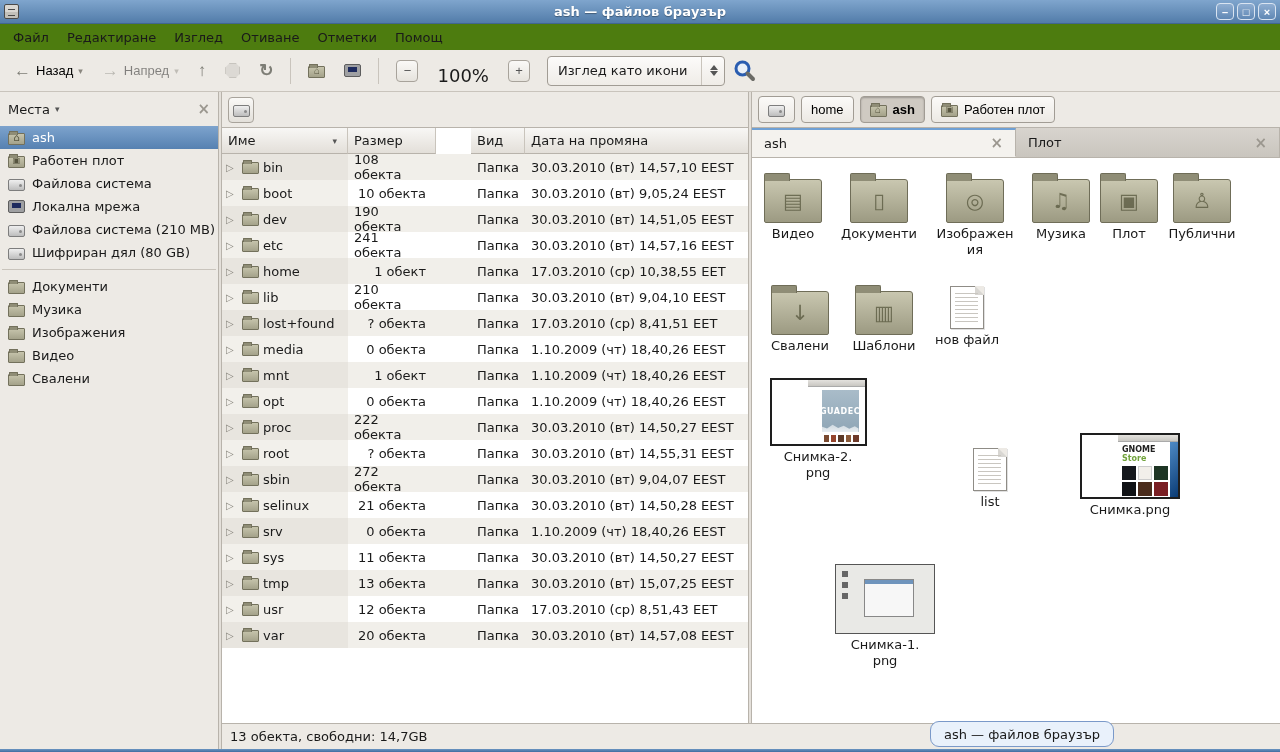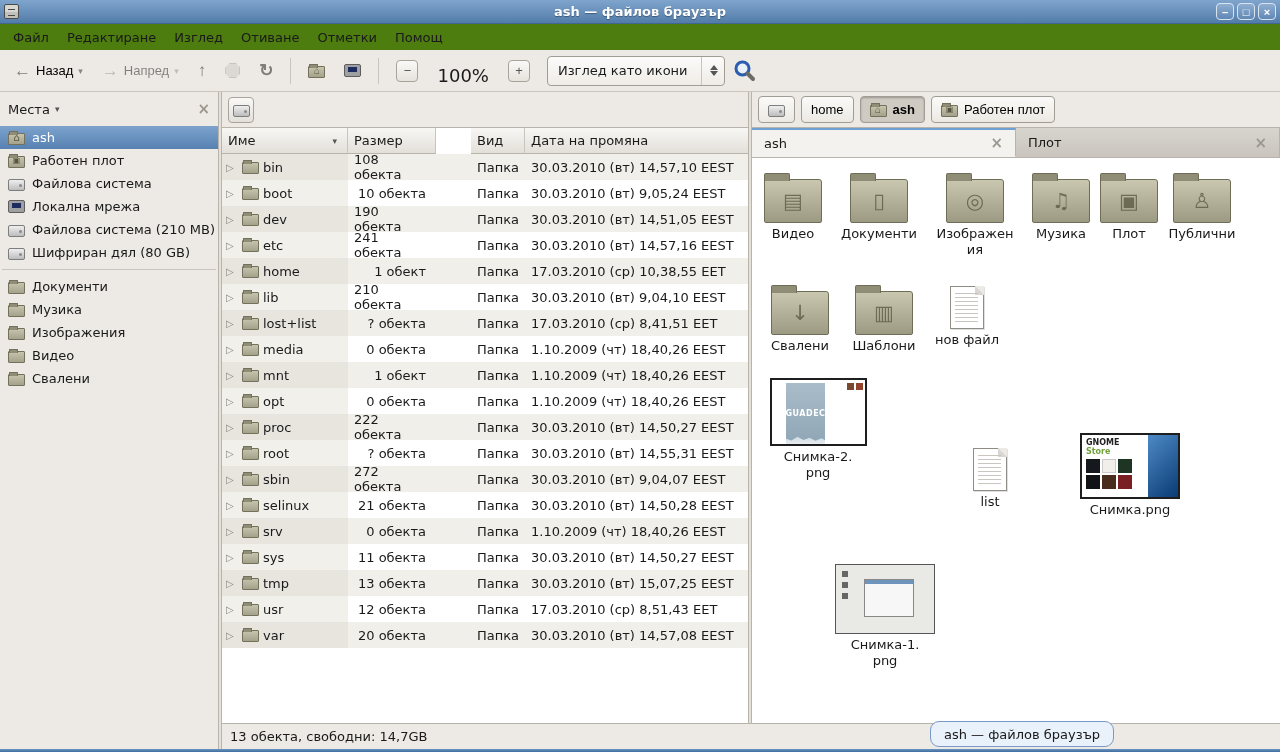--- a/index.html
+++ b/index.html
@@ -128,21 +128,21 @@
   .big-folder .emblem { position:absolute; inset:0; display:flex; align-items:center; justify-content:center;
     font-size:21px; color:rgba(85,85,60,.75); }
   .page-icon { width:34px; height:43px; margin:0 auto; background:#fff; border:1px solid #8F8C86;
     position:relative; box-shadow:1px 1px 0 rgba(0,0,0,.12); }
   .page-icon .fold { position:absolute; top:-1px; right:-1px; width:0; height:0;
     border-left:9px solid #D8D6D2; border-top:9px solid #EDEAE5; }
   .page-icon .plines { position:absolute; left:4px; right:5px; top:6px; bottom:6px;
     background:repeating-linear-gradient(#C9C6C0 0 1px, transparent 1px 4px); }
 
   
-  .thumb { margin:0 auto; border:2px solid #1e1e1e; background:#fff; overflow:hidden; display:flex; flex-direction:row; }
+  .thumb { margin:0 auto; border:2px solid #1e1e1e; background:#fff; overflow:hidden; display:flex; flex-direction:column;padding-left:36px; }
   .thumb-guadec { width:97px; height:68px; }
   .t-chrome { height:7px; background:linear-gradient(#E4E2DE,#C9C7C2); border-bottom:1px solid #aaa; flex:none; }
   .t-hero { flex:1; background:linear-gradient(#A9BCC9,#8FA6B6); position:relative;
     display:flex; align-items:center; justify-content:center; margin:3px 6px 0 14px; }
   .t-txt { color:#fff; font-size:8px; font-weight:bold; letter-spacing:.5px; }
   .t-sky { position:absolute; left:0; right:0; bottom:0; height:9px;
     background:linear-gradient(#C9D4DC,#E7EDF1); clip-path:polygon(0 100%,0 40%,15% 60%,30% 20%,45% 55%,60% 30%,75% 65%,90% 35%,100% 60%,100% 100%); }
   .t-foot { height:12px; display:flex; gap:2px; align-items:center; padding:0 6px 0 16px; flex:none; }
   .t-foot i { width:7px; height:7px; background:#7A4A30; display:inline-block; }
   .t-foot i:nth-child(2){ background:#94442C; } .t-foot i:nth-child(3){ background:#5C3A28; }
@@ -423,21 +423,21 @@
                     <span>Папка</span>
                   </div>
                   <div class="cell c3">
                     <span>30.03.2010 (вт) 9,04,10 EEST</span>
                   </div>
                 </div>
                 <div class="lv-row odd">
                   <div class="cell c0">
                     <span class="expander">▷</span>
                     <span class="mini mi-folder-plain"></span>
-                    <span>lost+list</span>
+                    <span>lost+found</span>
                   </div>
                   <div class="cell c1">
                     <span>? обекта</span>
                   </div>
                   <div class="cell c2">
                     <span>Папка</span>
                   </div>
                   <div class="cell c3">
                     <span>17.03.2010 (ср) 8,41,51 EET</span>
                   </div>

